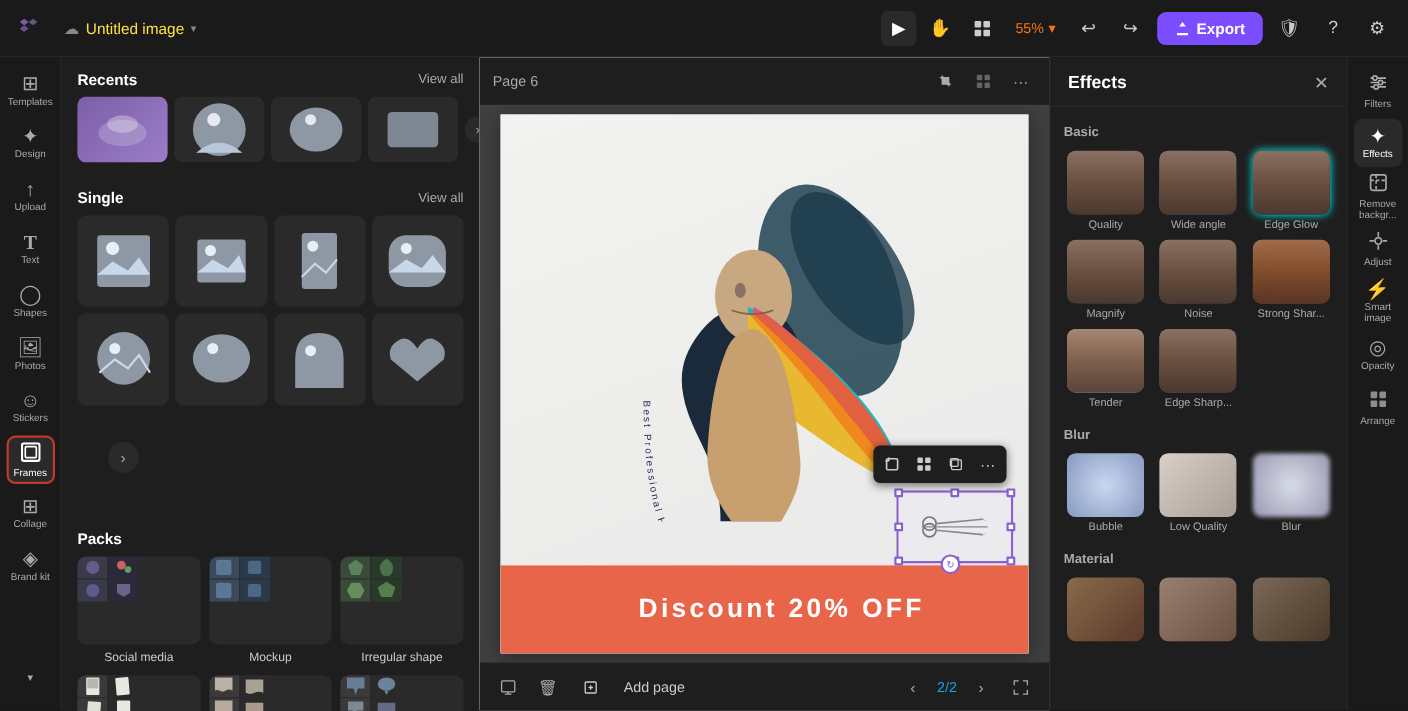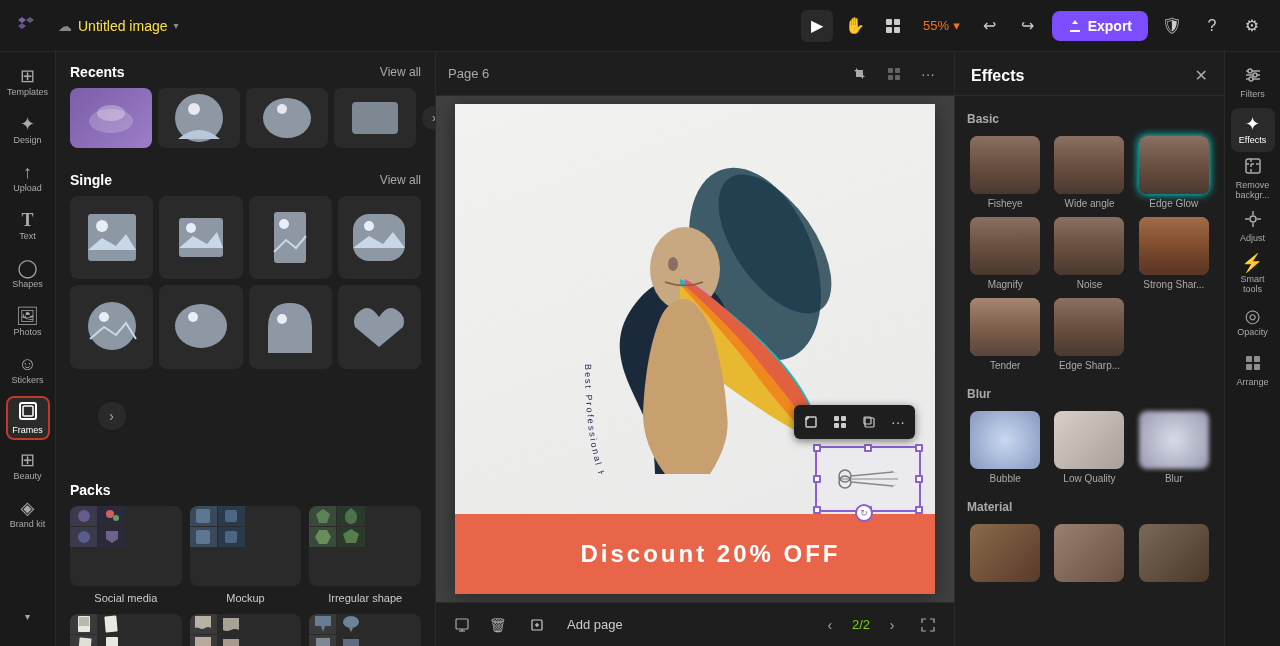--- a/index.html
+++ b/index.html
@@ -185,21 +185,21 @@
       width: 28px; height: 28px; border-radius: 5px;
       display: flex; align-items: center; justify-content: center;
       cursor: pointer; color: #aaa; font-size: 14px; background: transparent; border: none;
     }
     .add-page-btn {
       display: flex; align-items: center; gap: 23px;
       padding: 4px 10px; border-radius: 6px; cursor: pointer;
       color: #ccc; font-size: 13px;
     }
     .bottom-spacer { flex: 1; }
-    .page-counter { color: #84cc16; font-size: 13px; }
+    .page-counter { color: #0ea5e9; font-size: 13px; }
 
     
     .right-panel {
       width: 270px;
       background: #1e1e1e;
       border-left: 1px solid #2a2a2a;
       display: flex;
       flex-direction: column;
       flex-shrink: 0;
     }
@@ -370,21 +370,21 @@
       <span class="icon-sym">
         <svg width="18" height="18" viewBox="0 0 18 18" fill="currentColor">
             <rect x="1" y="1" width="16" height="16" rx="2" fill="none" stroke="currentColor" stroke-width="2"></rect>
             <rect x="4" y="4" width="10" height="10" rx="1" fill="none" stroke="currentColor" stroke-width="1.5"></rect>
           </svg>
       </span>
       <span class="icon-label">Frames</span>
     </div>
     <div class="sidebar-icon-item">
       <span class="icon-sym">⊞</span>
-      <span class="icon-label">Beauty</span>
+      <span class="icon-label">Collage</span>
     </div>
     <div class="sidebar-icon-item">
       <span class="icon-sym">◈</span>
       <span class="icon-label">Brand kit</span>
     </div>
     <div style="flex:1;"></div>
     <div class="sidebar-icon-item">
       <span>▾</span>
     </div>
   </div>
@@ -813,21 +813,21 @@
       <button class="effects-close">✕</button>
     </div>
     <div class="effects-body">
       <div class="effects-section-label">Basic</div>
       <div class="effects-grid">
 
         <div class="effect-item">
           <div class="effect-thumb et-fisheye">
             <div class="person-photo" style="filter:none;"></div>
           </div>
-          <span class="effect-label">Fisheye</span>
+          <span class="effect-label">Quality</span>
         </div>
 
         <div class="effect-item">
           <div class="effect-thumb et-wide">
             <div class="person-photo" style="filter:none;"></div>
           </div>
           <span class="effect-label">Wide angle</span>
         </div>
 
         <div class="effect-item">
@@ -947,21 +947,21 @@
             <line x1="9" y1="1" x2="9" y2="5" stroke="currentColor" stroke-width="1.5"></line>
             <line x1="9" y1="13" x2="9" y2="17" stroke="currentColor" stroke-width="1.5"></line>
             <line x1="1" y1="9" x2="5" y2="9" stroke="currentColor" stroke-width="1.5"></line>
             <line x1="13" y1="9" x2="17" y2="9" stroke="currentColor" stroke-width="1.5"></line>
           </svg>
       </span>
       <span class="icon-label">Adjust</span>
     </div>
     <div class="right-icon-item">
       <span class="icon-sym">⚡</span>
-      <span class="icon-label">Smart tools</span>
+      <span class="icon-label">Smart image</span>
     </div>
     <div class="right-icon-item">
       <span class="icon-sym">◎</span>
       <span class="icon-label">Opacity</span>
     </div>
     <div class="right-icon-item">
       <span class="icon-sym">
         <svg width="18" height="18" viewBox="0 0 18 18" fill="currentColor">
             <rect x="2" y="2" width="6" height="6" rx="1" opacity="0.8"></rect>
             <rect x="10" y="2" width="6" height="6" rx="1" opacity="0.8"></rect>

